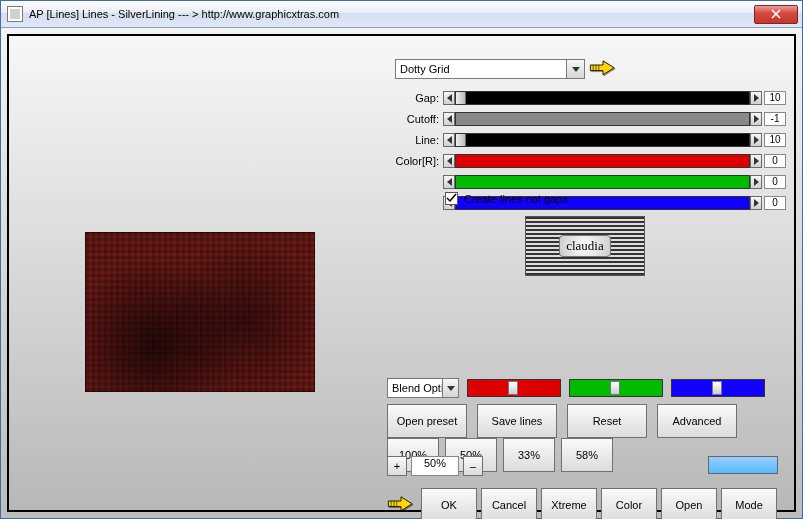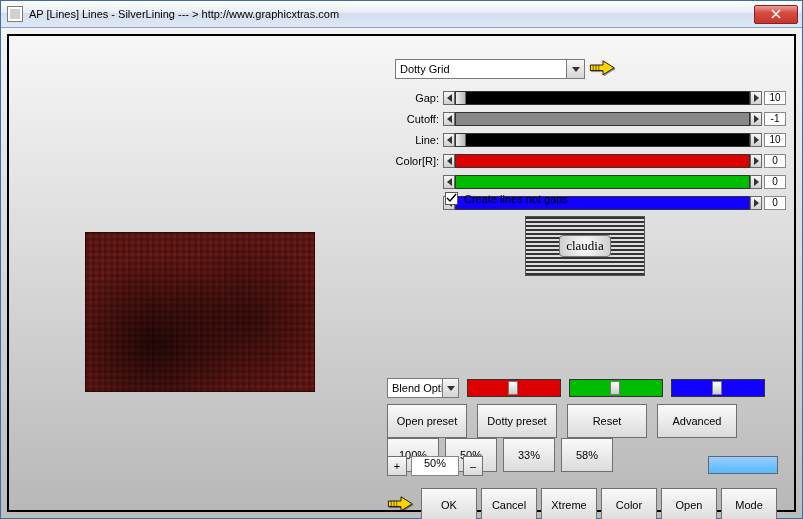--- a/index.html
+++ b/index.html
@@ -204,21 +204,21 @@
           <div class="color-slider green">
               <span class="thumb"></span>
             </div>
           <div class="color-slider blue">
               <span class="thumb"></span>
             </div>
         </div>
 
         <div class="preset-row">
           <span class="btn">Open preset</span>
-          <span class="btn">Dotty preset</span>
+          <span class="btn">Save lines</span>
           <span class="btn">Reset</span>
           <span class="btn">Advanced</span>
         </div>
 
         <div class="zoom-row">
           <span class="btn">100%</span>
           <span class="btn">50%</span>
           <span class="btn">33%</span>
           <span class="btn">58%</span>
         </div>

